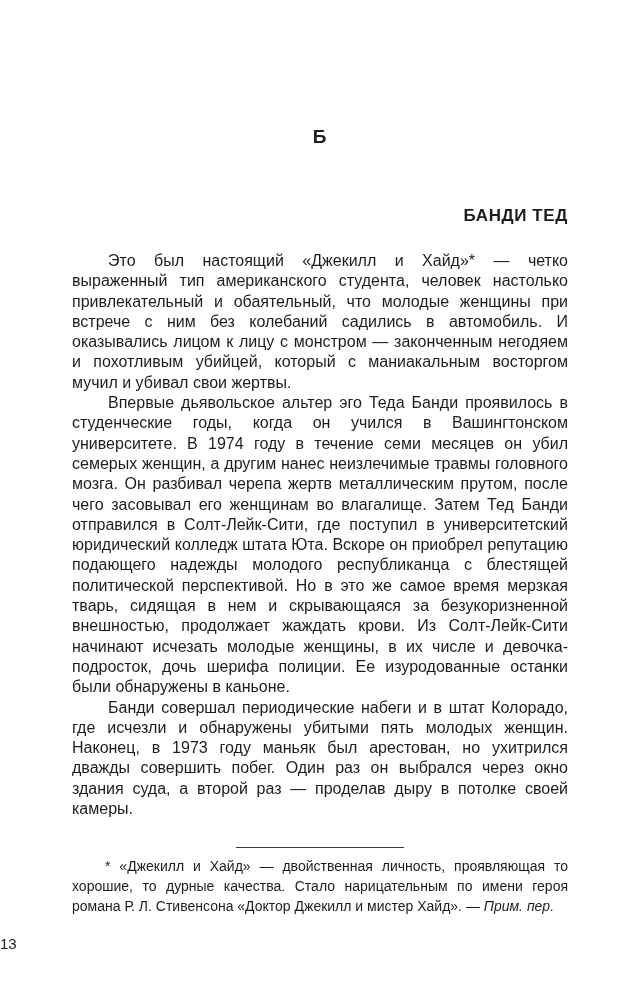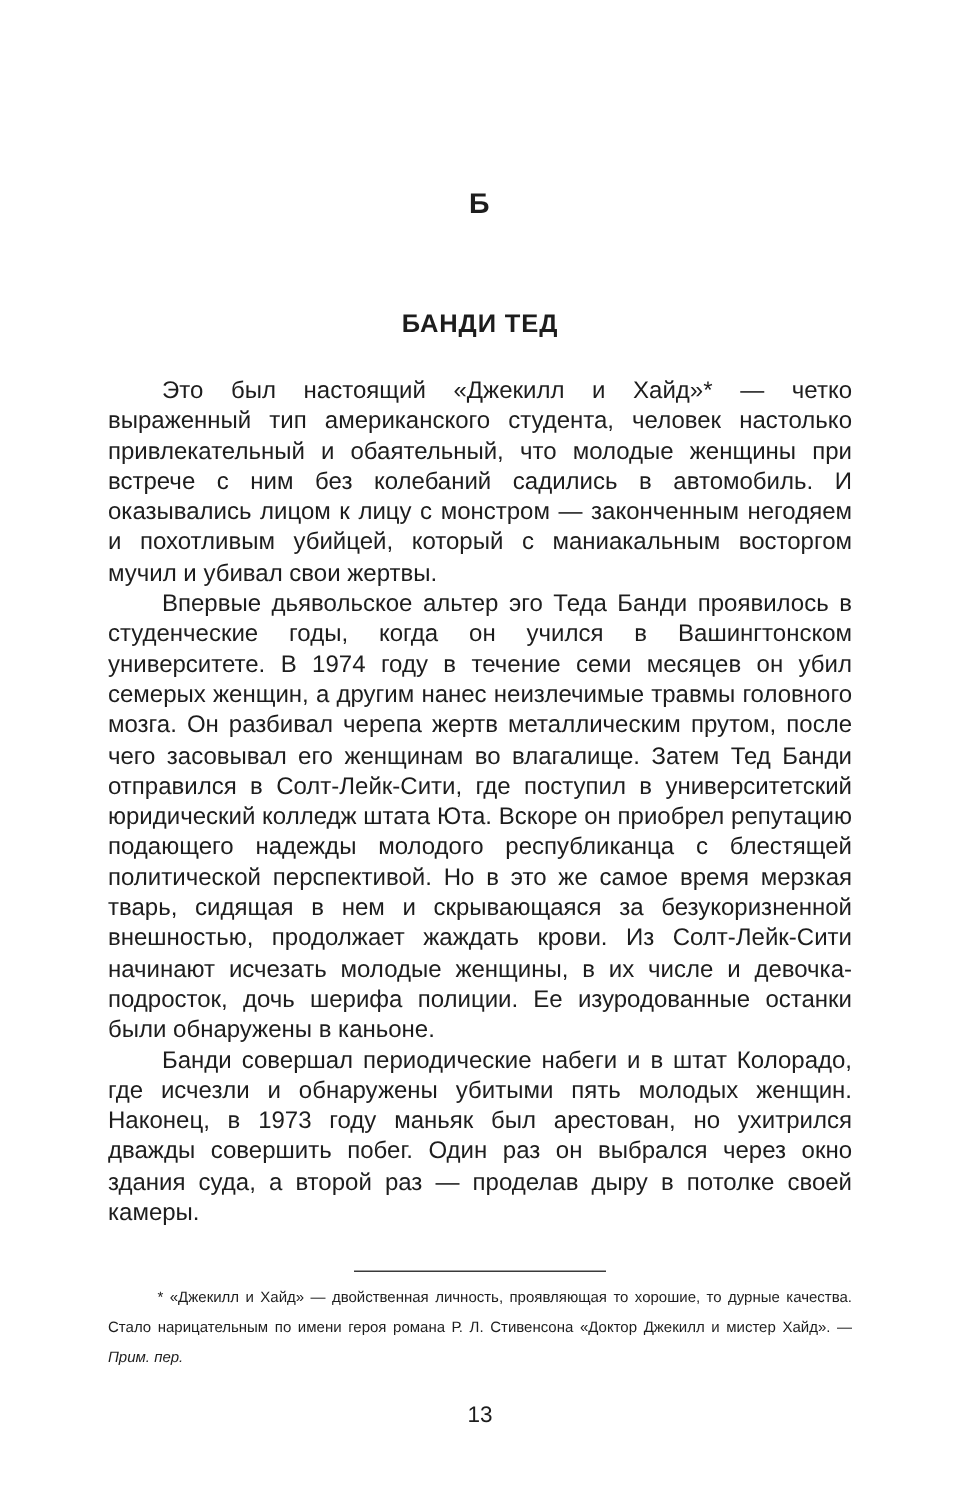--- a/index.html
+++ b/index.html
@@ -25,21 +25,21 @@
   }
   .chapter-letter {
     text-align: center;
     font-weight: bold;
     font-size: 19px;
     line-height: 23px;
     letter-spacing: 1px;
   }
   .chapter-heading {
     margin-top: 56px;
-    text-align: center;
+    text-align: right;
     font-weight: bold;
     font-size: 17px;
     line-height: 23px;
     letter-spacing: 0.6px;
   }
   .body-text {
     margin-top: 24px;
     font-size: 16px;
     line-height: 20.3px;
     text-align: justify;
@@ -50,37 +50,36 @@
   }
   .footnote-separator {
     margin-top: 28px;
     width: 168px;
     height: 0;
     border: none;
     border-top: 1px solid #3a3a3a;
   }
   .footnote {
     margin-top: 0;
-    font-size: 10px;
+    font-size: 14px;
     line-height: 20px;
     text-align: justify;
   }
   .footnote p {
     margin: 0;
     text-indent: 33px;
   }
   .footnote .italic {
     font-style: italic;
   }
   .page-number {
     position: absolute;
     left: 0;
     right: 0;
     bottom: 48px;
-    text-align: center;
     font-size: 15px;
     color: #1d1d1d;
   }
 </style>
 </head>
 <body>
 
 <div class="page">
 
   <div class="chapter-letter">Б</div>

